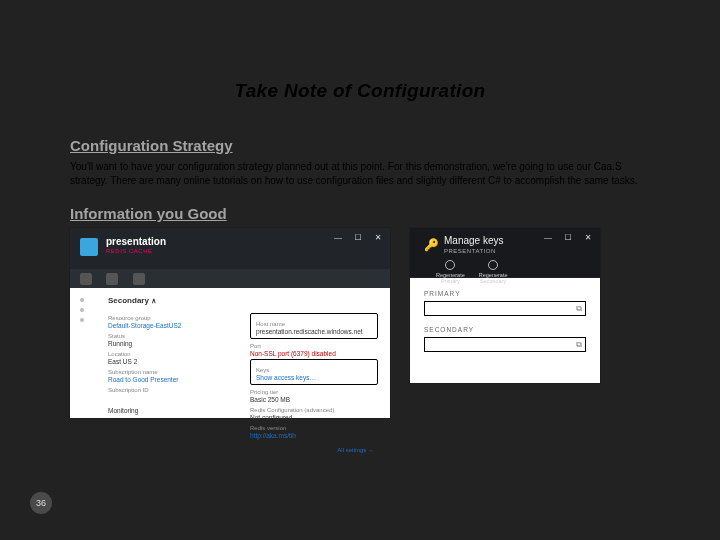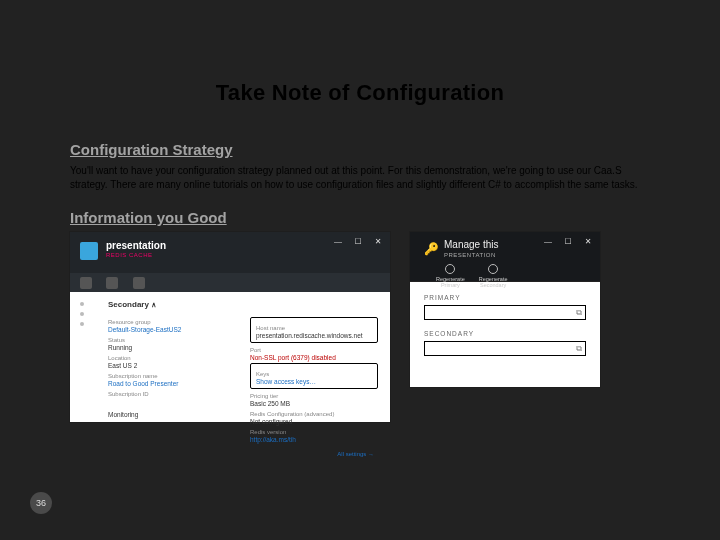--- a/index.html
+++ b/index.html
@@ -11,21 +11,21 @@
     position: relative;
     overflow: hidden;
   }
   .slide {
     position: absolute;
     inset: 0;
     padding: 80px 70px 0 70px;
   }
   .title {
     color: #111;
-    font-size: 22px;
+    font-size: 19px;
     font-weight: 700;
     text-align: center;
     margin-bottom: 35px;
     letter-spacing: .3px;
     color:#0c0c0c;
     color:#151515;
     color:#000;
     color:#111;
     text-align:center;
     color:#111;
@@ -33,20 +33,21 @@
     color:#111;
     color:#111;
     color:#111;
     color:#111;
     color:#111;
     color:#111;
     color:#111;
     color:#111;
     color:#111;
     color:#111;
+    font-style:italic;
     
   }
   .title, .sec-title, .body-text { color: #111; }
   .title { color:#000; }
   .sec-title {
     color: #951b81; 
     font-size: 15px;
     font-weight: 700;
     text-decoration: underline;
     margin-bottom: 6px;
@@ -196,21 +197,21 @@
           </div>
         </div>
         <div class="sa-foot">All settings  →</div>
       </div>
       <div class="sa-bottom">Monitoring</div>
     </div>
 
     <div class="shot shot-b">
       <div class="sb-top">
         <span class="sb-key">🔑</span>
-        <div class="sb-title">Manage this</div>
+        <div class="sb-title">Manage keys</div>
         <div class="sb-sub">PRESENTATION</div>
         <div class="sb-winctl">
           <span class="winbtn">—</span>
           <span class="winbtn">☐</span>
           <span class="winbtn">✕</span>
         </div>
         <div class="sb-tabs">
           <div class="sb-tab">
             <div class="sb-tabicon"></div>
             <div class="sb-tabtxt">Regenerate</div>

